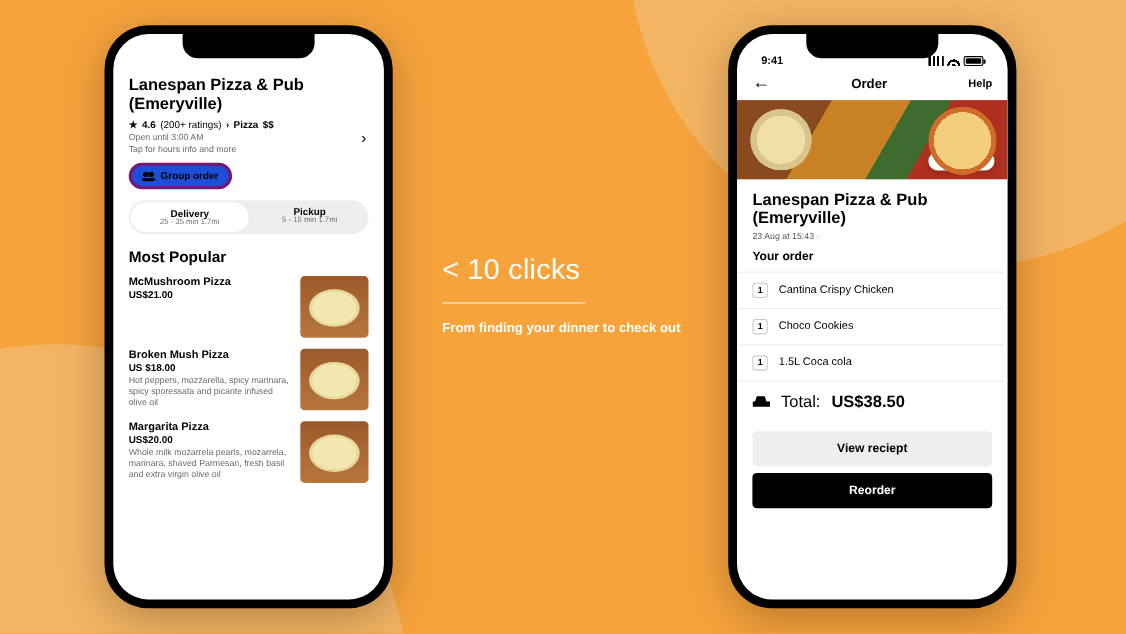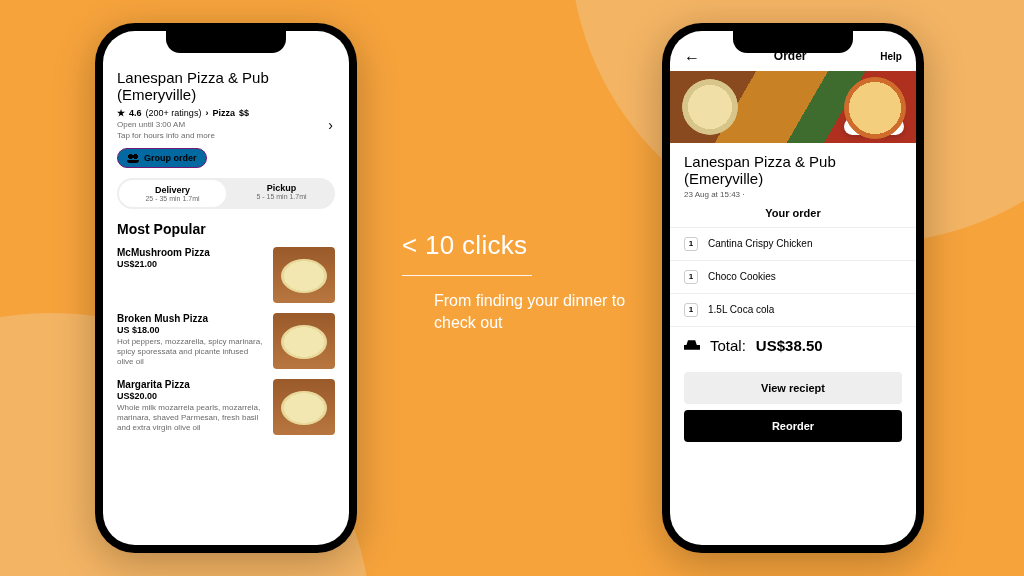--- a/index.html
+++ b/index.html
@@ -4,42 +4,42 @@
 <style>
   * { box-sizing: border-box; margin: 0; padding: 0; font-family: -apple-system, BlinkMacSystemFont, "Segoe UI", Helvetica, Arial, sans-serif; }
   body { width: 1024px; height: 576px; overflow: hidden; background: #f6a33c; position: relative; }
   .bg-swirl { position: absolute; inset: 0; background:
       radial-gradient(circle at 85% -10%, #f3b464 0 300px, transparent 301px),
       radial-gradient(circle at 5% 110%, #f3b464 0 320px, transparent 321px),
       #f6a33c; }
   .center-text { position: absolute; left: 402px; top: 230px; color: #fff; width: 230px; }
   .center-text h1 { font-size: 26px; font-weight: 400; margin-bottom: 14px; letter-spacing: .3px;}
   .center-text hr { border: none; border-top: 1px solid rgba(255,255,255,.9); width: 130px; margin-bottom: 14px;}
-  .center-text p { font-size: 16px; font-weight: 400; line-height: 1.35; margin-left: 32px; }
+  .center-text p { font-size: 12px; font-weight: 700; line-height: 1.35; }
 
   .phone { position: absolute; width: 262px; height: 530px; border-radius: 40px; background: #000; padding: 8px; box-shadow: 0 10px 40px rgba(0,0,0,.25); }
   .phone.left  { left: 95px; top: 23px; }
   .phone.right { left: 662px; top: 23px; }
   .screen { width: 100%; height: 100%; background: #fff; border-radius: 32px; overflow: hidden; position: relative; }
   .notch { position: absolute; top: 0; left: 50%; transform: translateX(-50%); width: 120px; height: 22px; background:#000; border-radius: 0 0 14px 14px; z-index: 5;}
   .content { position: absolute; inset: 0; padding: 14px 14px 0; font-size: 10px; color:#000; }
   .statusbar { display:flex; justify-content:space-between; align-items:center; height:20px; font-size:10px; font-weight:600; padding: 0 8px;}
   .statusbar .icons { display:flex; gap:3px; align-items:center;}
   .bars, .wifi, .batt { display:inline-block;}
   .bars { width:14px; height:9px; background: linear-gradient(to right,#000 0 2px,transparent 2px 4px,#000 4px 6px,transparent 6px 8px,#000 8px 10px,transparent 10px 12px,#000 12px 14px);}
   .wifi { width:12px; height:9px; border-radius:8px 8px 0 0; background: radial-gradient(circle at 50% 100%, #000 0 2px, transparent 2px 4px,#000 4px 6px, transparent 6px);}
   .batt { width:18px; height:9px; border:1px solid #000; border-radius:2px; position:relative;}
   .batt::after{content:"";position:absolute;right:-3px;top:2px;width:2px;height:4px;background:#000;border-radius:0 1px 1px 0;}
   .batt::before{content:"";position:absolute;inset:1px;background:#000;border-radius:1px;}
 
-  .store-title { font-size: 15px; font-weight: 400; line-height:1.15; margin-top: 6px;}
+  .store-title { font-size: 15px; font-weight: 700; line-height:1.15; margin-top: 6px;}
   .row-meta{ display:flex; align-items:center; gap:4px; font-size:9px; font-weight:600; margin-top:4px;}
   .sub { font-size:8px; color:#6b6b6b; margin-top:2px;}
   .caret { position:absolute; right:16px; top:86px; font-size:14px; color:#000;}
-  .chip { display:inline-flex; align-items:center; gap:5px; border:1px solid #701a75; border-radius:999px; padding:4px 9px; font-size:9px; font-weight:600; margin-top:8px; background:#0369a1;}
+  .chip { display:inline-flex; align-items:center; gap:5px; border:3px solid #701a75; border-radius:999px; padding:4px 9px; font-size:9px; font-weight:600; margin-top:8px; background:#1d4ed8;}
   .seg { display:flex; background:#eee; border-radius:999px; margin-top:10px; overflow:hidden;}
   .seg > div { flex:1; text-align:center; padding:5px 0;}
   .seg .lbl{font-size:9px; font-weight:700;}
   .seg .meta{font-size:7px; color:#6b6b6b;}
   .seg .active{ background:#fff; border-radius:999px; margin:2px;}
   .section-title{ font-size:14px; font-weight:800; margin-top:12px;}
   .item{ display:flex; gap:8px; margin-top:10px;}
   .item .txt{flex:1;}
   .item .name{font-size:10px; font-weight:700;}
   .item .price{font-size:9px; font-weight:600; margin-top:1px;}
@@ -48,21 +48,21 @@
   .thumb::after{content:"";position:absolute; left:8px; top:12px; right:8px; bottom:10px; background: radial-gradient(ellipse at center,#f3e7b1 0 20px,#e8d89a 20px 30px,transparent 30px); border-radius:50%;}
 
   
   .topbar{ display:flex; align-items:center; justify-content:space-between; margin-top:2px; }
   .topbar .title{font-size:12px; font-weight:700;}
   .hero{ height:72px; margin: 6px -14px 0; background:linear-gradient(120deg,#8a4a1f 0 30%,#c98126 30% 55%,#3e6b2e 55% 68%,#b03020 68% 100%); position:relative;}
   .hero::before{content:"";position:absolute;left:12px;top:8px;width:56px;height:56px;border-radius:50%;background:radial-gradient(circle,#f0e0a8 0 22px,#d8c58a 22px 28px,transparent 28px);}
   .hero::after{content:"";position:absolute;right:10px;top:6px;width:62px;height:62px;border-radius:50%;background:radial-gradient(circle,#f3cf7d 0 26px,#cf6b2b 26px 31px,transparent 31px);}
   .viewstore{position:absolute; right:12px; bottom:8px; background:#fff; border-radius:999px; padding:4px 10px; font-size:8px; font-weight:700; box-shadow:0 2px 6px rgba(0,0,0,.2);}
   .order-meta{font-size:8px; color:#555; margin-top:2px;}
-  .subhead{font-size:11px; font-weight:700; margin-top:8px;text-align:center;}
+  .subhead{font-size:11px; font-weight:700; margin-top:8px;}
   .line{ border-top:1px solid #eee; margin: 0 -14px;}
   .order-row{ display:flex; align-items:center; gap:10px; padding:9px 0; font-size:10px;}
   .qty{ width:14px; height:14px; border:1px solid #ccc; border-radius:3px; display:flex; align-items:center; justify-content:center; font-size:8px; font-weight:600;}
   .total-row{ display:flex; align-items:center; gap:10px; padding:10px 0 12px; font-size:15px;}
   .car{ width:16px; height:12px; background:#000; clip-path: polygon(0 50%,15% 50%,25% 10%,70% 10%,80% 50%,100% 50%,100% 90%,0 90%);}
   .btn{ display:block; text-align:center; padding:10px 0; border-radius:4px; font-size:11px; font-weight:600; margin-top:6px;}
   .btn.primary{ background:#000; color:#fff;}
   .btn.secondary{ background:#eee; color:#000;}
   .back-arrow{font-size:16px; font-weight:400;}
   .people-icon{width:12px;height:10px; background: radial-gradient(circle at 30% 35%,#000 0 2.5px,transparent 2.6px), radial-gradient(circle at 70% 35%,#000 0 2.5px,transparent 2.6px), linear-gradient(#000,#000) 0 7px/100% 3px no-repeat; border-radius:0 0 3px 3px;}
@@ -140,20 +140,28 @@
         <div class="thumb"></div>
       </div>
     </div>
   </div>
 </div>
 
 <div class="phone right">
   <div class="screen">
     <div class="notch"></div>
     <div class="content">
+      <div class="statusbar">
+        <span>9:41</span>
+        <span class="icons">
+          <span class="bars"></span>
+          <span class="wifi"></span>
+          <span class="batt"></span>
+        </span>
+      </div>
 
       <div class="topbar">
         <span class="back-arrow">←</span>
         <span class="title">Order</span>
         <span style="font-size:10px;font-weight:600;">Help</span>
       </div>
 
       <div class="hero">
         <div class="viewstore">View store</div>
       </div>

